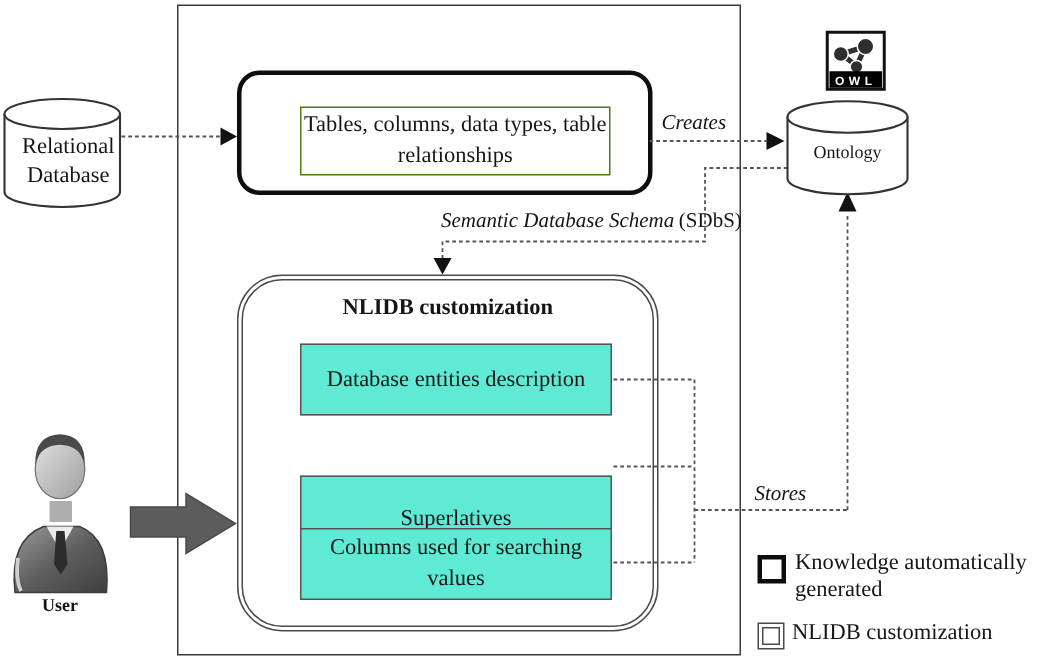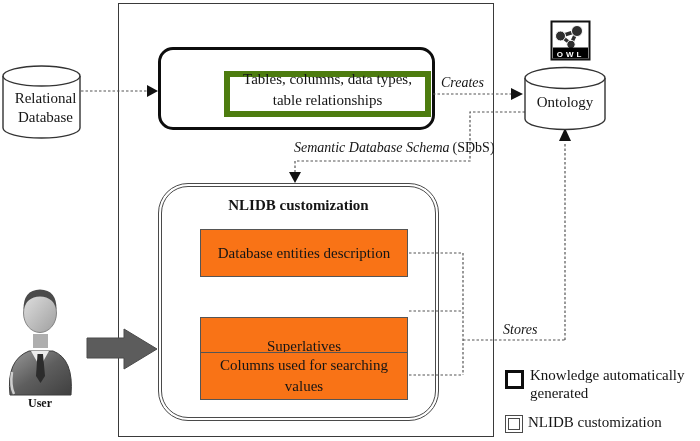--- a/index.html
+++ b/index.html
@@ -5,31 +5,31 @@
   html,body{margin:0;padding:0;background:#ffffff;}
   #stage{
     position:relative;width:700px;height:441px;background:#ffffff;
     font-family:"Liberation Serif","DejaVu Serif",serif;color:#151515;
     overflow:hidden;
   }
   .box{position:absolute;background:#ffffff;z-index:1;box-sizing:border-box;}
   .txt{position:absolute;z-index:3;}
   #module-box{left:118px;top:3px;width:376px;height:434px;border:1.5px solid #3a3a3a;}
   #schema-box{left:158px;top:47px;width:277px;height:83px;border:3.5px solid #0d0d0d;border-radius:15px;}
-  #schema-inner{left:200px;top:71px;width:207px;height:46px;border:6px solid #4d7c0f;display:flex;align-items:flex-end;justify-content:center;text-align:center;font-size:15px;line-height:21px;z-index:2;margin-left:24px;}
+  #schema-inner{left:200px;top:71px;width:207px;height:46px;border:1px solid #4d7c0f;display:flex;align-items:center;justify-content:center;text-align:center;font-size:15px;line-height:21px;z-index:2;}
   #nlidb-box{left:158px;top:183px;width:281px;height:238px;border:4px double #4a4a4a;border-radius:30px;}
-  .ibox{left:200px;width:208px;border:1px solid #555;display:flex;align-items:center;justify-content:center;text-align:center;font-size:15px;line-height:21px;z-index:2;position:absolute;background:#f97316;box-sizing:border-box;}
+  .ibox{left:200px;width:208px;border:1px solid #555;display:flex;align-items:center;justify-content:center;text-align:center;font-size:15px;line-height:21px;z-index:2;position:absolute;background:#5eead4;box-sizing:border-box;}
   #ibox-0{top:229px;height:48px;}
   #ibox-1{top:299px;height:59px;margin-top:18px;}
   #ibox-2{top:352px;height:48px;}
   #module-title{left:123px;top:6px;font-size:17.5px;font-weight:bold;}
   #schema-title{left:158px;top:51px;width:277px;text-align:center;font-size:15px;font-weight:bold;}
   #nlidb-title{left:158px;top:197px;width:281px;text-align:center;font-size:15px;font-weight:bold;}
   #reldb-label{left:2px;top:89px;width:87px;text-align:center;font-size:15px;line-height:19px;}
-  #ontology-label{left:525px;top:94px;width:80px;text-align:center;font-size:15px;}
+  #ontology-label{left:525px;top:94px;width:80px;text-align:center;font-size:12px;}
   #user-label{left:2px;top:396px;width:76px;text-align:center;font-size:12px;font-weight:bold;}
   .edge-label{font-style:italic;font-size:14px;}
   #creates-label{left:441px;top:75px;}
   #sdbs-label{left:246px;top:140px;white-space:nowrap;margin-left:48px;}
   #sdbs-label .abbr{font-style:normal;margin-left:3px;}
   #stores-label{left:503px;top:322px;}
   .legend-sq{position:absolute;background:#fff;box-sizing:border-box;z-index:3;}
   #legend-sq-0{left:505px;top:370px;width:19px;height:19px;border:3px solid #0d0d0d;}
   #legend-sq-1{left:505px;top:415px;width:18px;height:18px;border:4px double #4a4a4a;}
   #legend-label-0{left:530px;top:366px;width:172px;font-size:15px;line-height:18px;}

